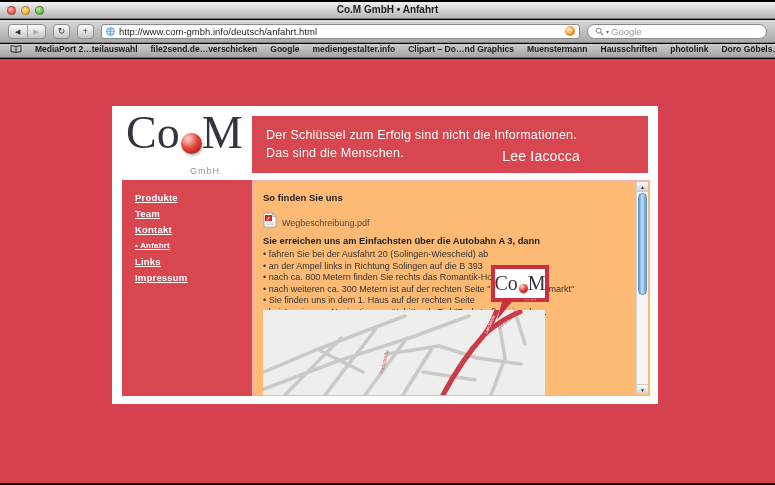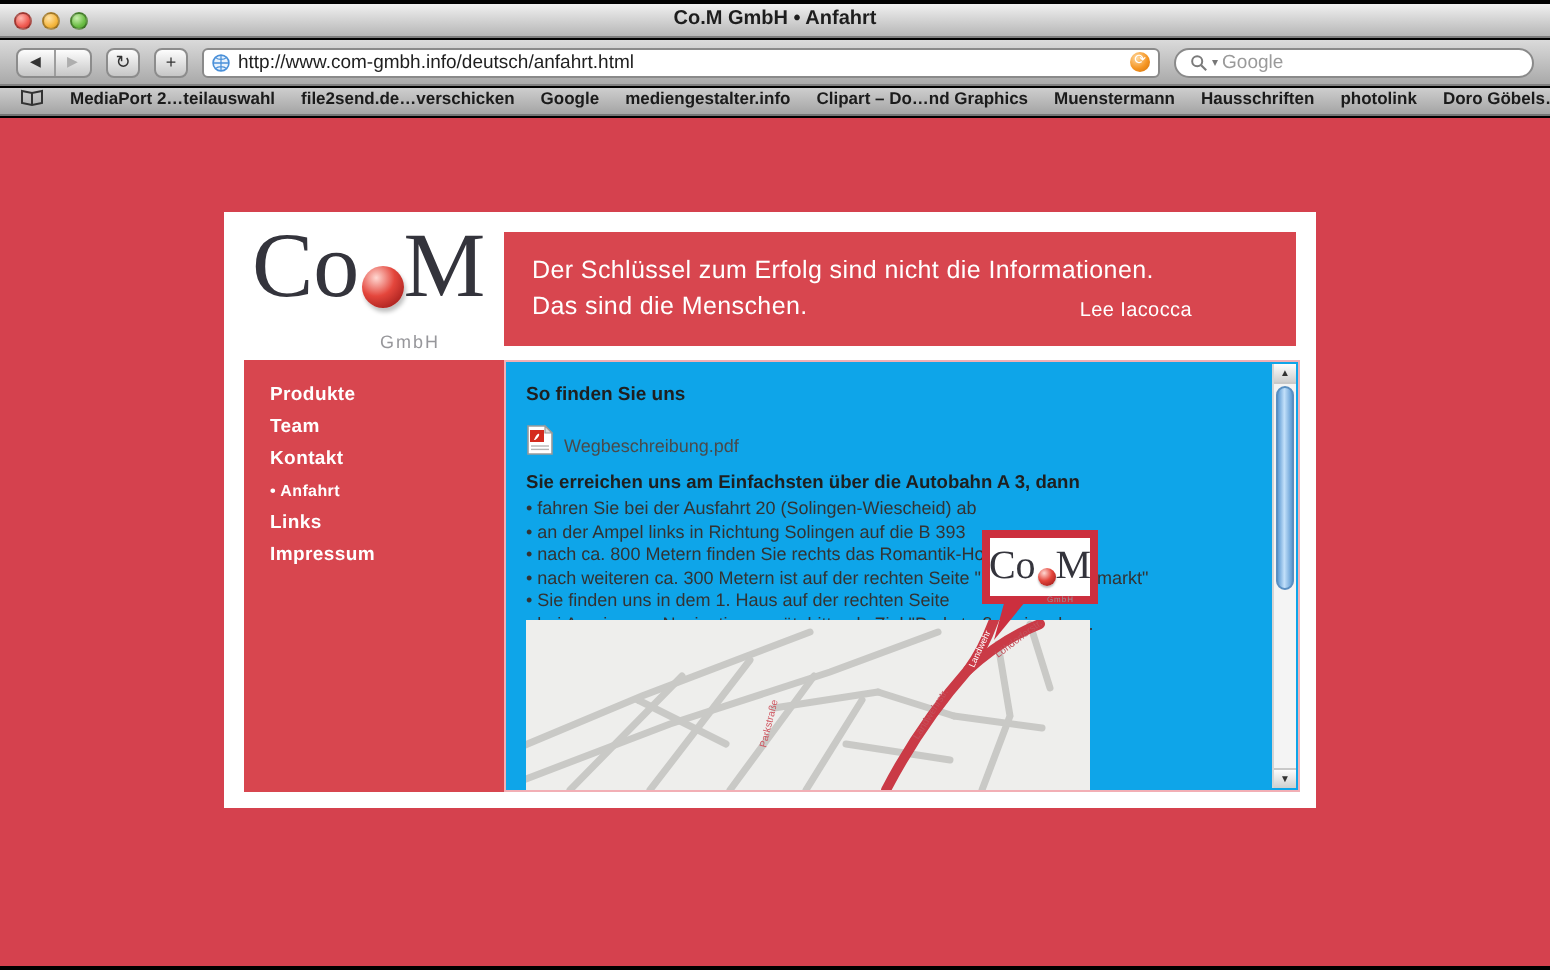--- a/index.html
+++ b/index.html
@@ -88,34 +88,34 @@
   }
   .sphere.small { width:9px; height:9px; box-shadow:0 1px 1px rgba(0,0,0,.25); }
   .logo-suffix { position:absolute; left:68px; top:54px; font-size:9px; letter-spacing:1px; color:#97979b; }
 
   
   .banner {
     position:absolute; left:140px; top:10px; width:396px; height:57px;
     color:#fff; font-size:12.5px; line-height:18px; letter-spacing:.2px;
     padding:10px 0 12px 14px;
   }
-  .banner .attribution { position:absolute; right:52px; top:31px; font-size:10px; }
+  .banner .attribution { position:absolute; right:68px; top:31px; font-size:14px; }
 
   
   .sidebar {
     position:absolute; left:10px; top:74px; width:130px; height:216px;
     padding:13px 0 0 13px; color:#fff;
   }
-  .menu-item { font-size:9.5px; font-weight:bold; letter-spacing:.2px; margin-bottom:6.5px; line-height:9.5px; }
+  .menu-item { font-size:9.5px; font-weight:bold; letter-spacing:.2px; margin-bottom:6.5px; line-height:9.5px;text-decoration:underline; }
   .menu-item.active { font-size:8px; }
 
   
   .contentframe {
     position:absolute; left:140px; top:74px; width:398px; height:216px;
-    background:#0ea5e9; border:1px solid #f2afb5;
+    background:#fdba74; border:1px solid #f2afb5;
   }
   .content-inner { position:absolute; left:10px; top:11px; right:22px; color:#333; }
   .c-heading { font-size:9.5px; font-weight:bold; color:#1f1f1f; }
   .pdf-row { display:flex; align-items:flex-end; gap:5px; margin-top:9px; }
   .pdf-label { font-size:9px; color:#4a4a4a; }
   .c-intro { font-size:9.3px; font-weight:bold; margin-top:8px; color:#1f1f1f; }
   .c-list { list-style:none; margin-top:3px; }
   .c-list li { font-size:9px; line-height:11.6px; color:#333; }
   .c-list li::before { content:"• "; }
 

